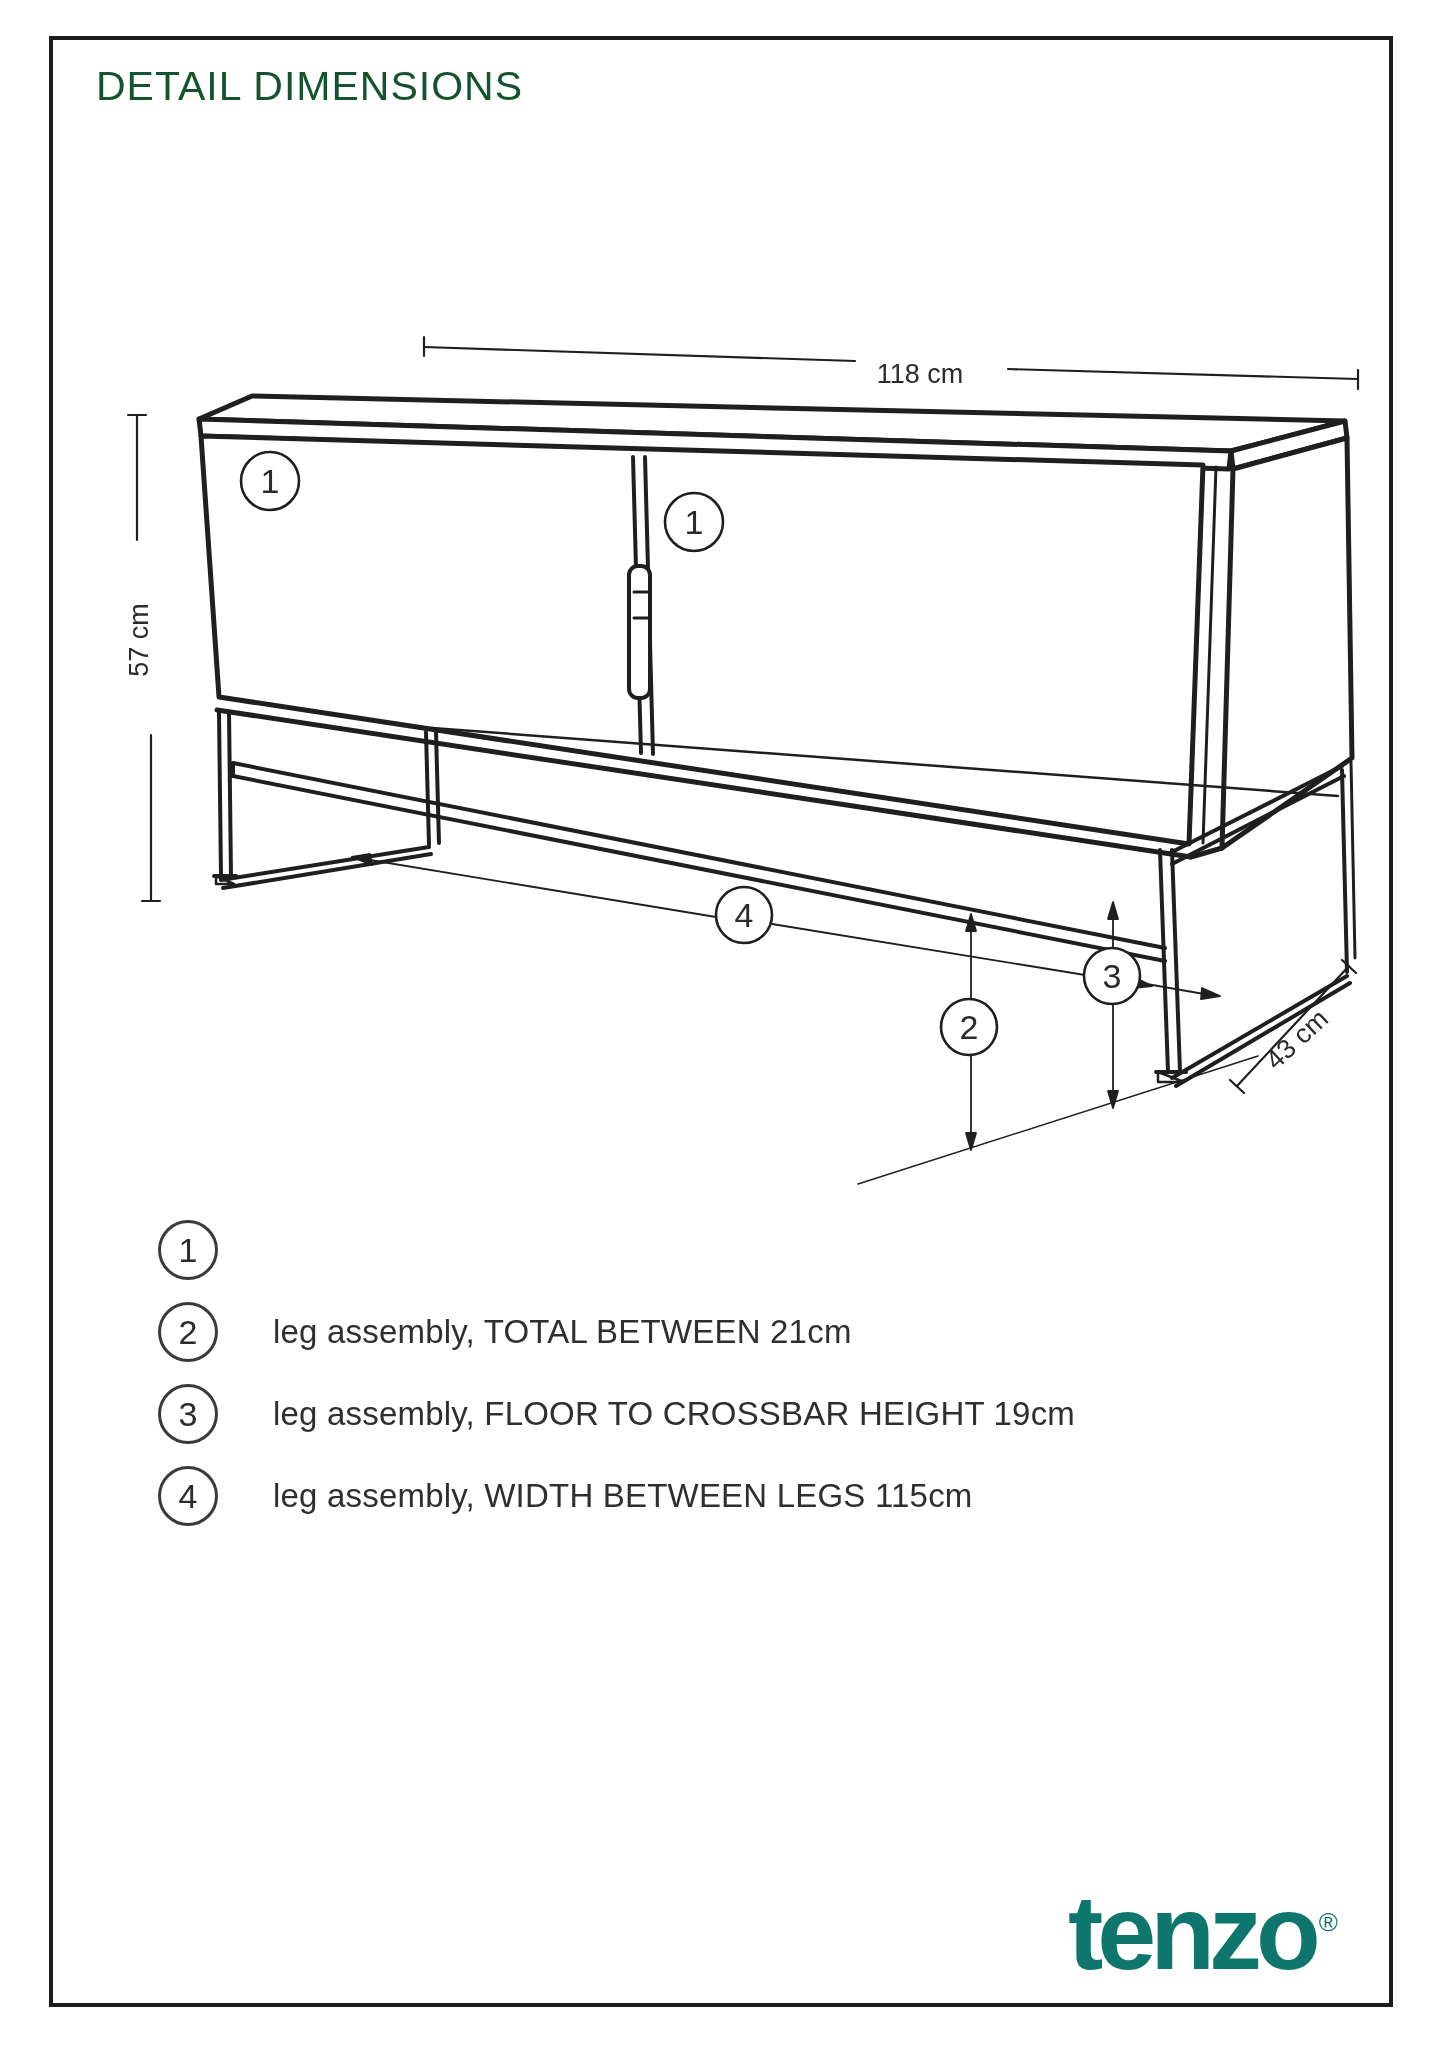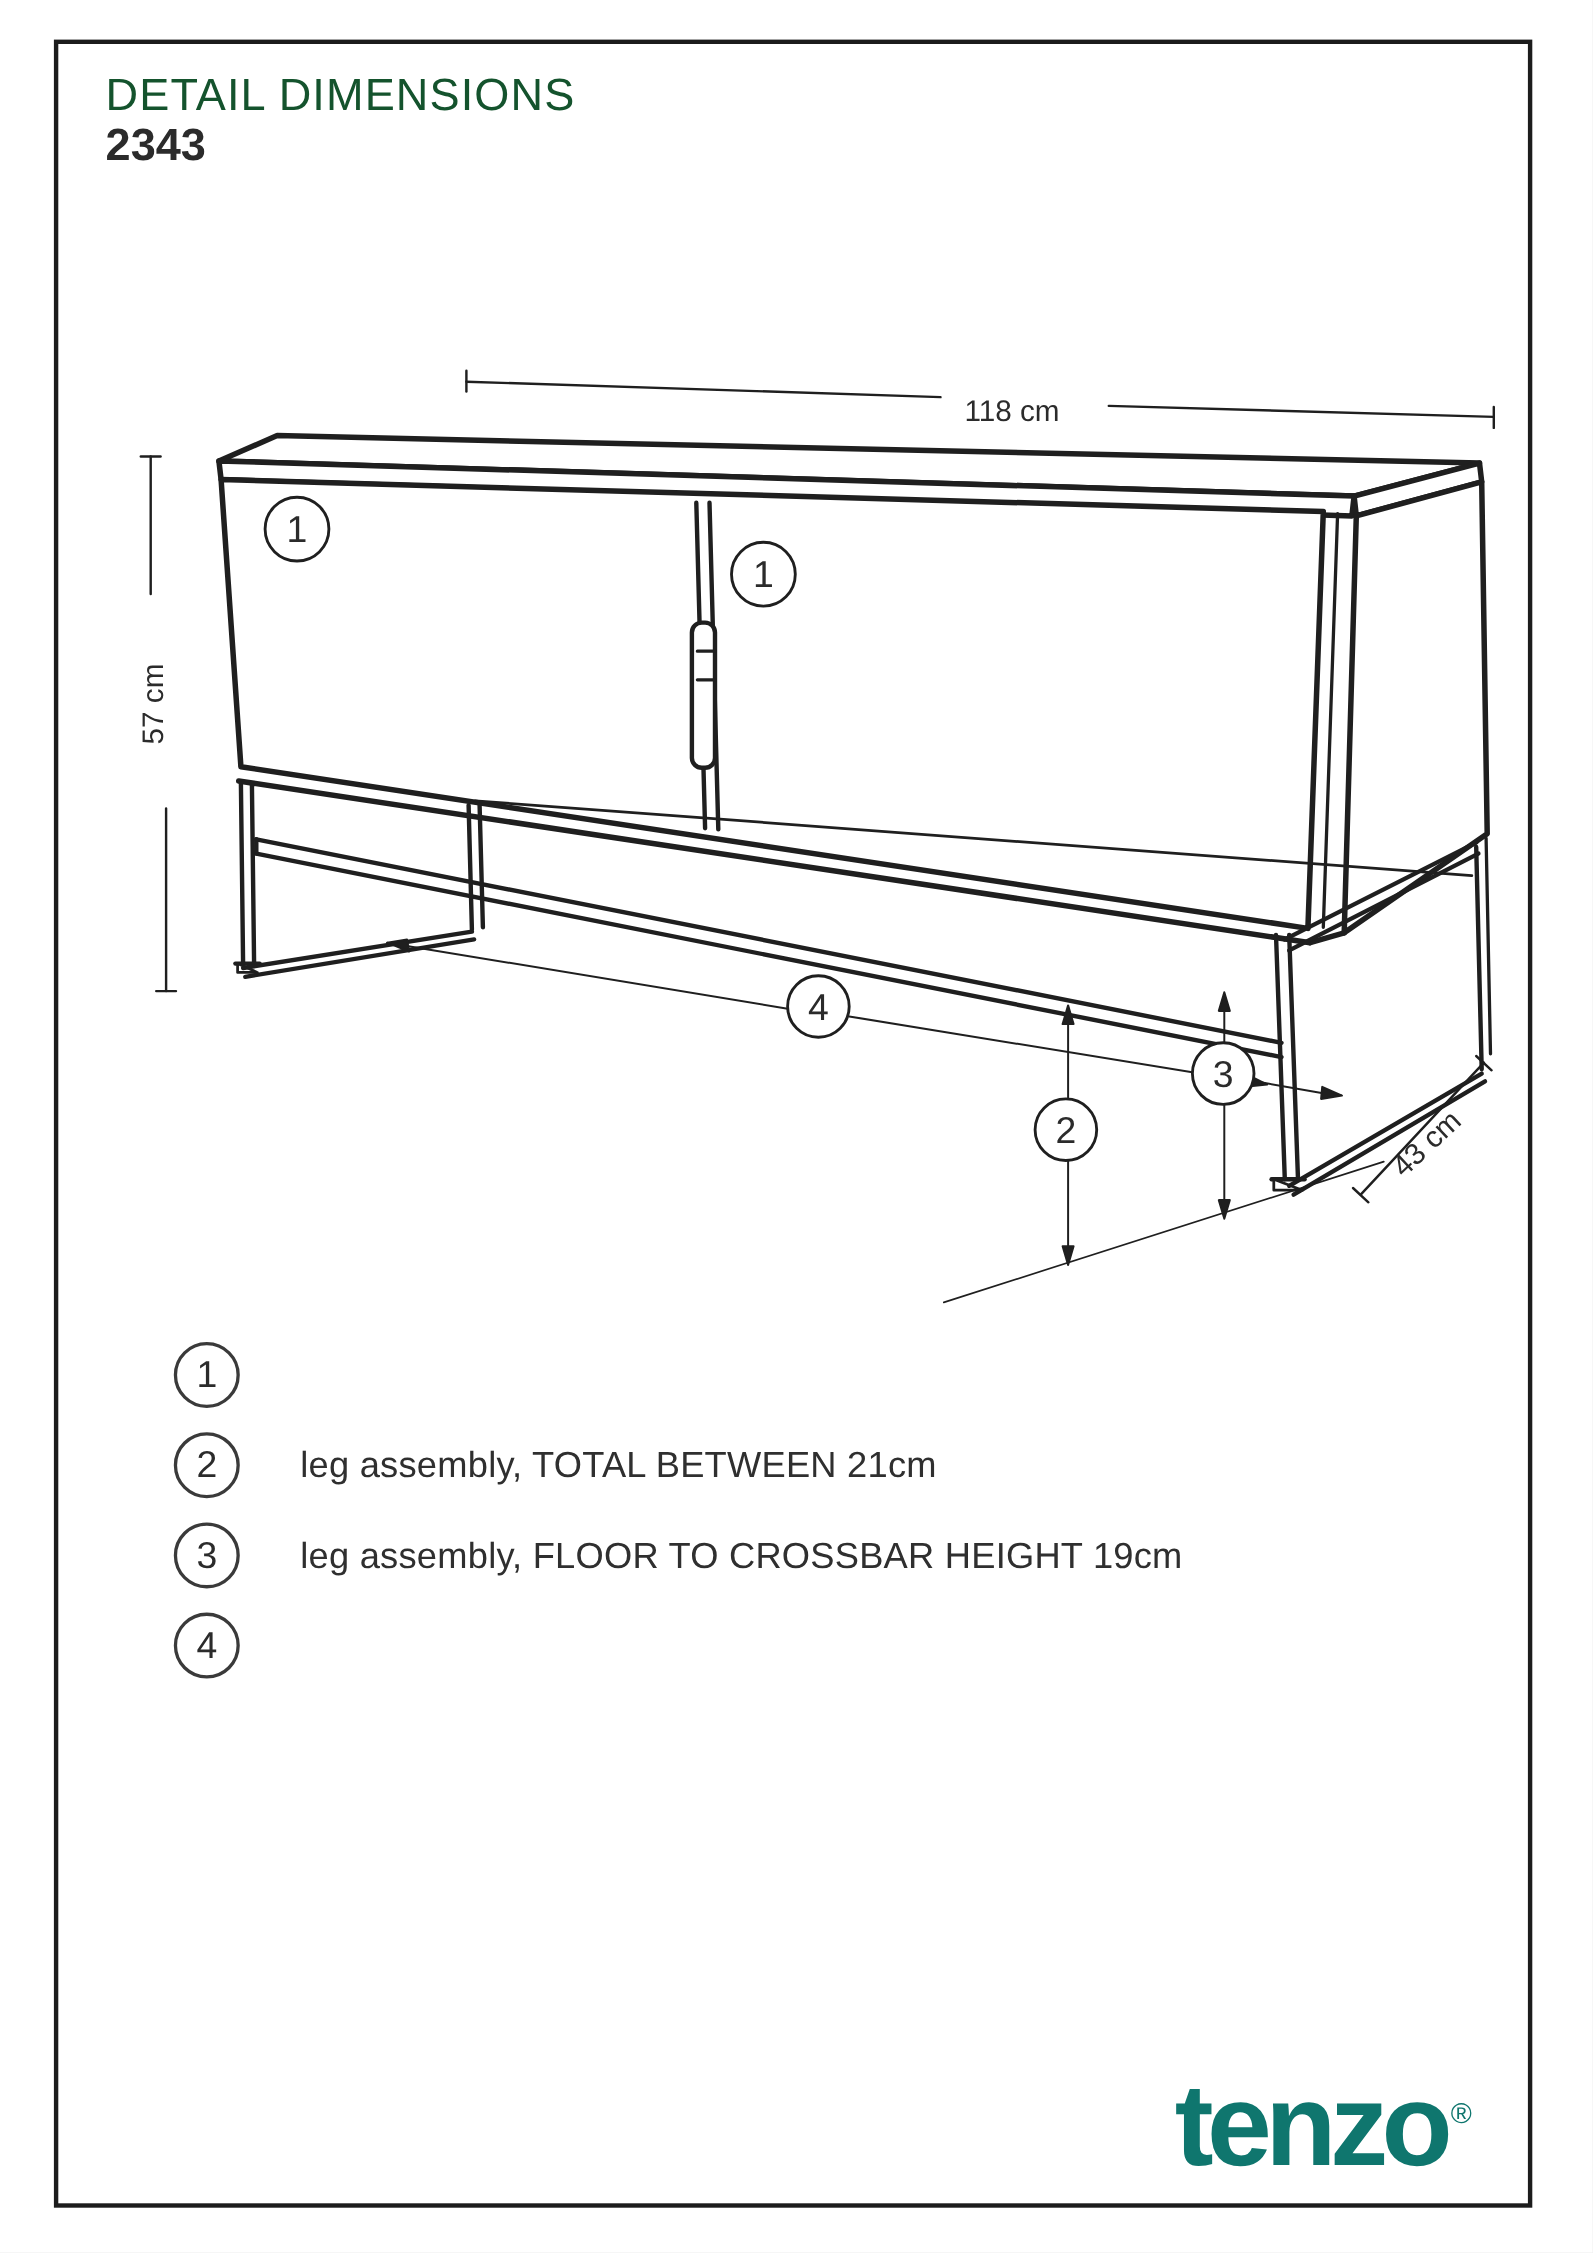--- a/index.html
+++ b/index.html
@@ -31,21 +31,20 @@
 </style>
 </head>
 <body>
 
 <div class="sheet">
 
   <div class="frame"></div>
 
   <div class="abs title-block">
     <div class="title-line1">DETAIL DIMENSIONS</div>
-    <div class="title-line2">2343</div>
   </div>
 
   <svg width="1448" height="2048" viewBox="0 0 1448 2048">
     <g fill="none" stroke="#1f1f1f" stroke-linecap="round" stroke-linejoin="round">
 
       <g stroke-width="5">
         <path d="M199,419 L252,396 L1345,421 L1231,451 Z" fill="#ffffff"></path>
         <path d="M199,419 L1231,451 L1229,469 L201,436 Z" fill="#ffffff"></path>
         <path d="M1231,451 L1345,421 L1347,438 L1233,469 Z" fill="#ffffff"></path>
       </g>
@@ -186,19 +185,20 @@
   <div class="legend-row" style="top:1384px;">
     <div class="legend-circle">
       <span>3</span>
     </div>
     <div class="legend-text">leg assembly, FLOOR TO CROSSBAR HEIGHT 19cm</div>
   </div>
   <div class="legend-row" style="top:1466px;">
     <div class="legend-circle">
       <span>4</span>
     </div>
+    <div class="legend-text">leg assembly, WIDTH BETWEEN LEGS 115cm</div>
   </div>
 
   <div class="abs brand">
     <span>tenzo</span><sup>®</sup>
   </div>
 
 </div>
 
 </body></html>

